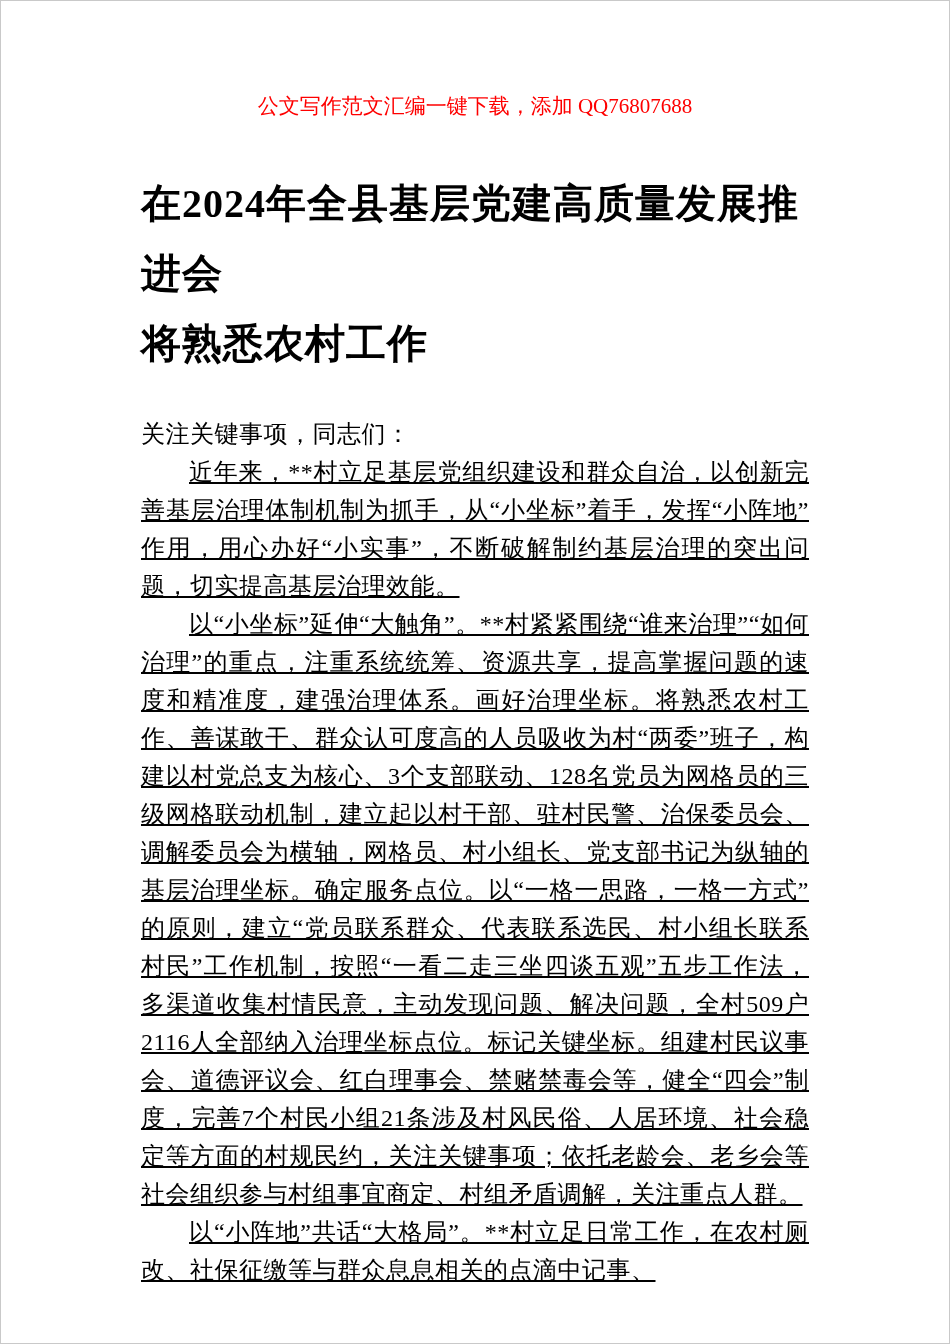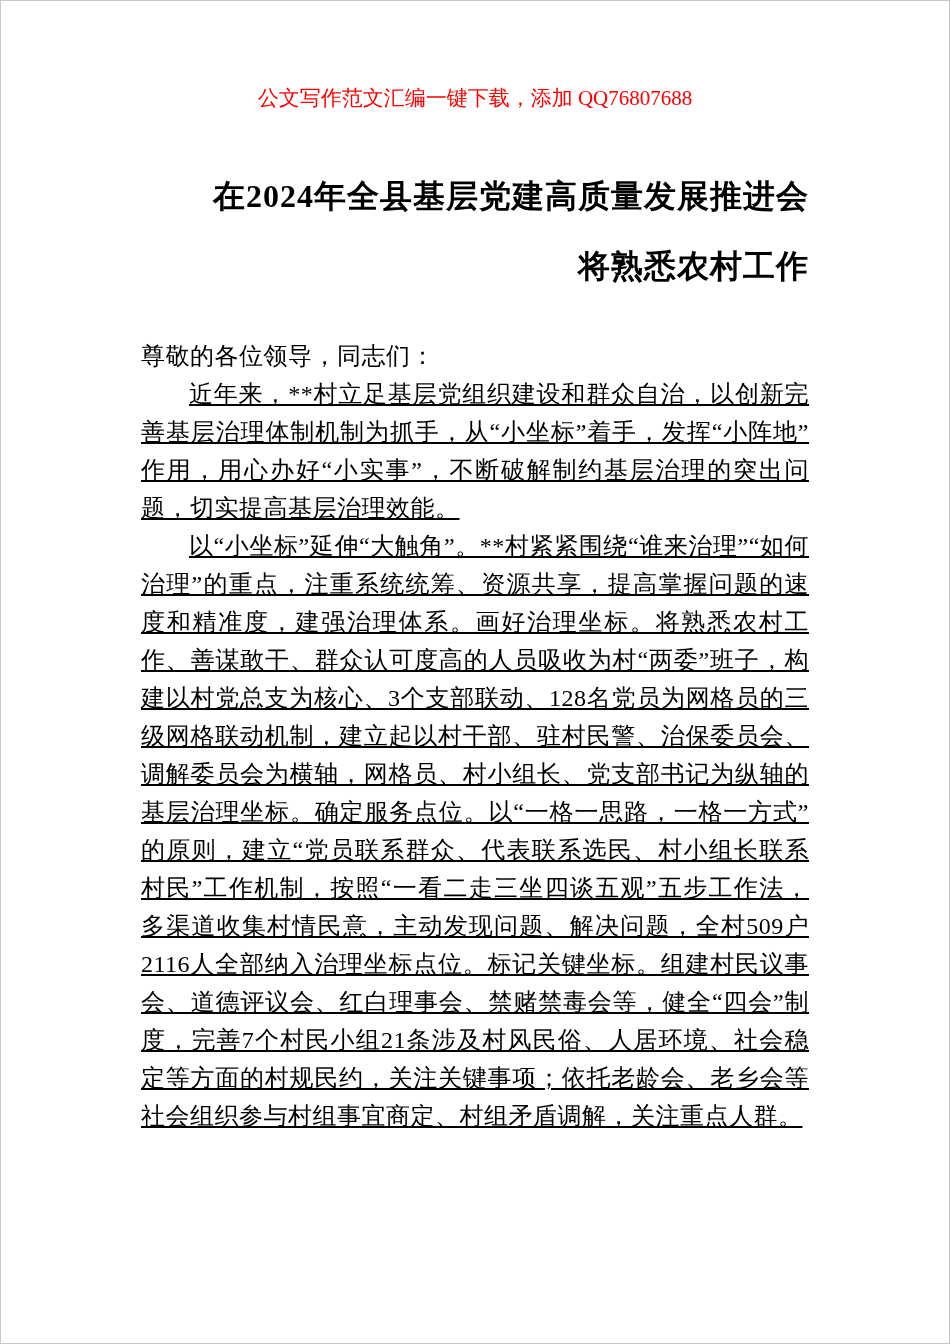--- a/index.html
+++ b/index.html
@@ -13,37 +13,37 @@
     height: 1344px;
     font-family: "Liberation Serif", "DejaVu Serif", serif;
     color: #000000;
   }
 
   .page {
     width: 950px;
     height: 1344px;
     background: #ffffff;
     border: 1px solid #c9c9c9;
-    padding: 0 140px;
+    padding: 8px 140px;
     overflow: hidden;
   }
 
   .notice {
     margin-top: 84px;
     text-align: center;
     font-size: 21px;
     line-height: 26px;
     color: #fe0000;
     font-weight: 400;
   }
 
   .doc-title {
     margin-top: 50px;
-    text-align: right;
-    font-size: 32px;
+    text-align: left;
+    font-size: 40px;
     line-height: 70px;
     font-weight: 700;
     letter-spacing: 1px;
   }
 
   .doc-title .title-line { display: block; }
 
   .doc-body {
     margin-top: 36px;
     font-size: 24px;
@@ -62,18 +62,19 @@
 <div class="page">
 
   <div class="notice">公文写作范文汇编一键下载，添加 QQ76807688</div>
 
   <h1 class="doc-title">
     <span class="title-line">在2024年全县基层党建高质量发展推进会</span>
     <span class="title-line">将熟悉农村工作</span>
   </h1>
 
   <div class="doc-body">
-    <p class="salutation">尊敬的各位领导，同志们：</p>
+    <p class="salutation">关注关键事项，同志们：</p>
     <p class="para">近年来，**村立足基层党组织建设和群众自治，以创新完善基层治理体制机制为抓手，从“小坐标”着手，发挥“小阵地”作用，用心办好“小实事”，不断破解制约基层治理的突出问题，切实提高基层治理效能。</p>
     <p class="para">以“小坐标”延伸“大触角”。**村紧紧围绕“谁来治理”“如何治理”的重点，注重系统统筹、资源共享，提高掌握问题的速度和精准度，建强治理体系。画好治理坐标。将熟悉农村工作、善谋敢干、群众认可度高的人员吸收为村“两委”班子，构建以村党总支为核心、3个支部联动、128名党员为网格员的三级网格联动机制，建立起以村干部、驻村民警、治保委员会、调解委员会为横轴，网格员、村小组长、党支部书记为纵轴的基层治理坐标。确定服务点位。以“一格一思路，一格一方式”的原则，建立“党员联系群众、代表联系选民、村小组长联系村民”工作机制，按照“一看二走三坐四谈五观”五步工作法，多渠道收集村情民意，主动发现问题、解决问题，全村509户2116人全部纳入治理坐标点位。标记关键坐标。组建村民议事会、道德评议会、红白理事会、禁赌禁毒会等，健全“四会”制度，完善7个村民小组21条涉及村风民俗、人居环境、社会稳定等方面的村规民约，关注关键事项；依托老龄会、老乡会等社会组织参与村组事宜商定、村组矛盾调解，关注重点人群。</p>
+    <p class="para">以“小阵地”共话“大格局”。**村立足日常工作，在农村厕改、社保征缴等与群众息息相关的点滴中记事、</p>
   </div>
 
 </div>
 
 </body></html>

